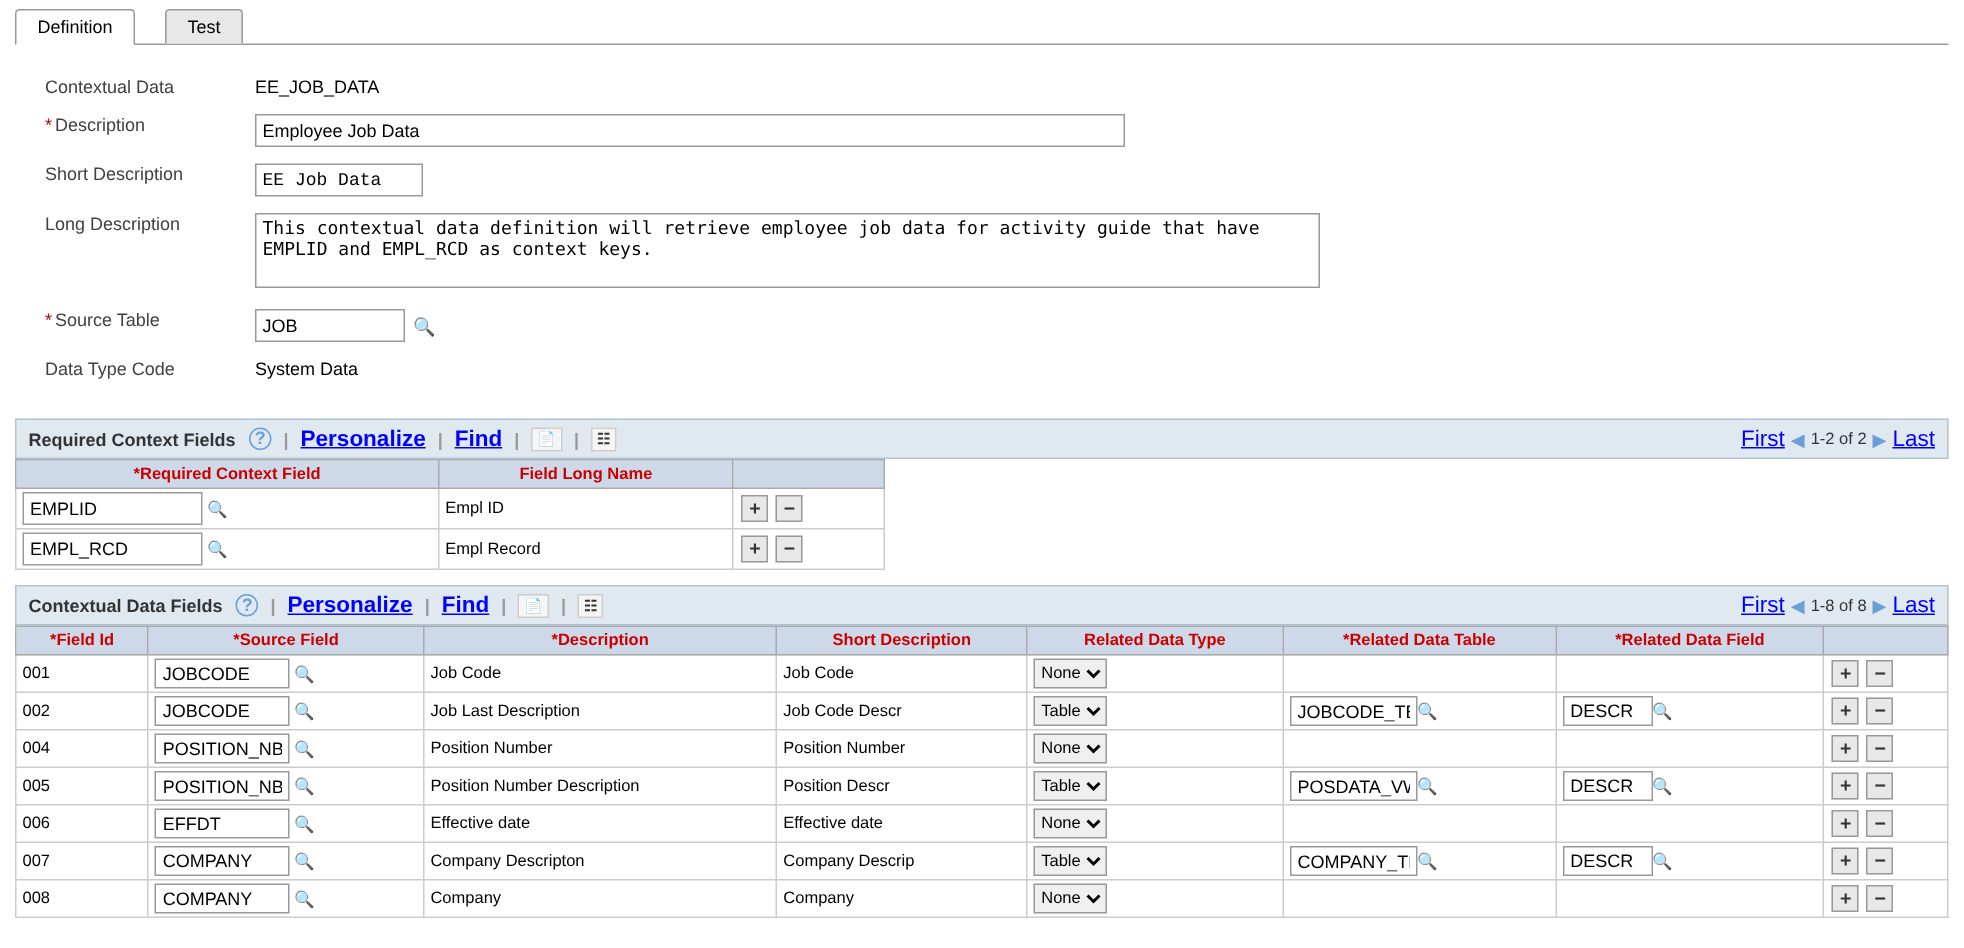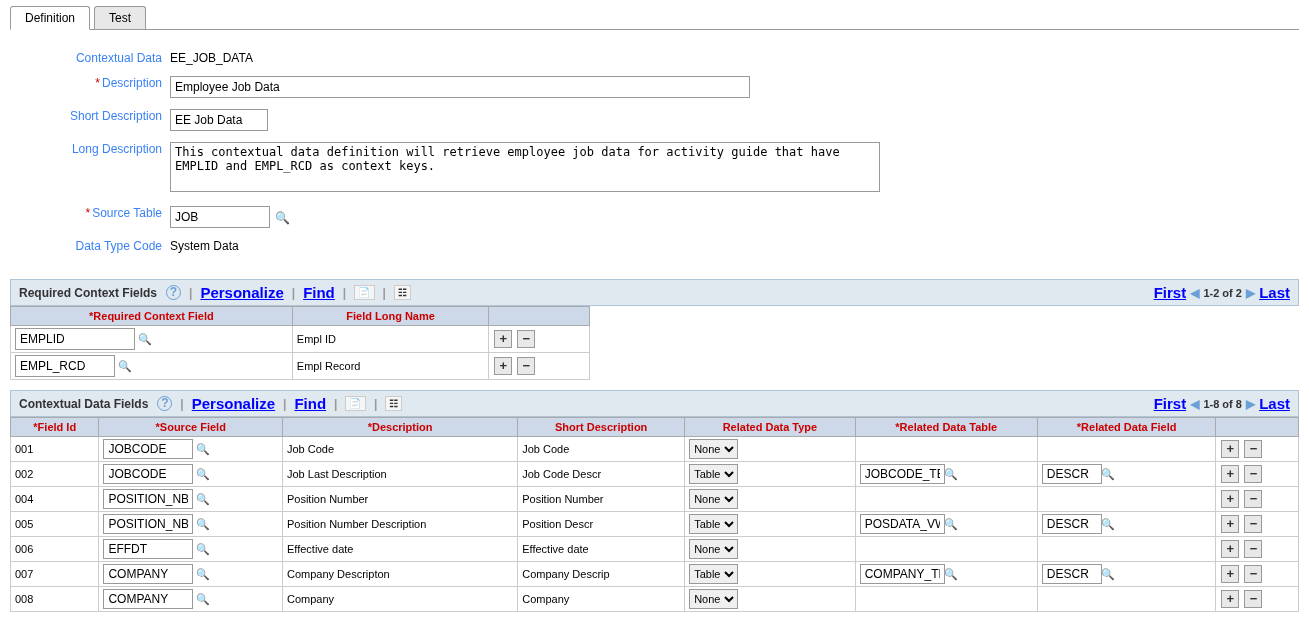--- a/index.html
+++ b/index.html
@@ -6,28 +6,28 @@
     body { font-family: Arial, sans-serif; font-size: 12px; background: #fff; color: #000; }
 
     .tabs { display: flex; border-bottom: 1px solid #999; margin-bottom: 10px; }
     .tab {
       padding: 4px 14px;
       border: 1px solid #999;
       border-bottom: none;
       cursor: pointer;
       background: #e8e8e8;
       font-size: 12px;
-      margin-right: 4px;
+      margin-right: 20px;
       border-radius: 3px 3px 0 0;
     }
     .tab.active { background: #fff; border-bottom: 1px solid #fff; margin-bottom: -1px; }
 
     .form-area { padding: 8px 20px; }
     .form-row { display: flex; align-items: flex-start; margin-bottom: 8px; }
-    .form-label { width: 140px; text-align: right; padding-right: 8px; padding-top: 3px; font-size: 12px; color: #3b82f6; flex-shrink: 0; }
+    .form-label { width: 140px; padding-right: 22px; padding-top: 3px; font-size: 12px; color: #404040; flex-shrink: 0; }
     .form-label.required::before { content: '*'; color: #c00; margin-right: 2px; }
     .form-value { font-size: 12px; padding-top: 3px; }
     input[type="text"] {
       border: 1px solid #999;
       padding: 2px 4px;
       font-size: 12px;
       height: 22px;
     }
     textarea {
       border: 1px solid #999;
@@ -47,21 +47,21 @@
       padding: 4px 8px;
       font-weight: bold;
       font-size: 12px;
       color: #333;
       display: flex;
       align-items: flex-start;
       justify-content: space-between;
       gap: 16px;
     }
     .section-header .left { display: flex; align-items: center; gap: 6px; }
-    .section-header .right { display: flex; align-items: center; gap: 4px; font-weight: bold; font-size: 11px; }
+    .section-header .right { display: flex; align-items: center; gap: 4px; font-weight: normal; font-size: 11px; }
 
     .nav-controls { display: flex; align-items: center; gap: 4px; font-size: 11px; }
     .nav-btn { cursor: pointer; color: #00f; text-decoration: underline; font-size: 15px; }
 
     
     .context-table { width: 580px; border-collapse: collapse; margin-left: 0; }
     .context-table th {
       background: #cdd9e8;
       border: 1px solid #aaa;
       padding: 3px 6px;
@@ -168,21 +168,21 @@
     <div class="form-row">
       <div class="form-label required"><span>Description</span></div>
       <div class="form-value">
         <input type="text" style="width: 580px;" value="Employee Job Data">
       </div>
     </div>
 
     <div class="form-row">
       <div class="form-label">Short Description</div>
       <div class="form-value">
-        <input type="text" style="width: 98px;" value="EE Job Data">
+        <input type="text" style="width: 112px; font-family: Liberation Mono, monospace;" value="EE Job Data">
       </div>
     </div>
 
     <div class="form-row">
       <div class="form-label">Long Description</div>
       <div class="form-value">
         <textarea style="">This contextual data definition will retrieve employee job data for activity guide that have EMPLID and EMPL_RCD as context keys.</textarea>
       </div>
     </div>
 
@@ -238,21 +238,21 @@
         <span style="cursor:pointer;font-size:11px;">🔍</span>
       </td>
       <td>Empl ID</td>
       <td>
         <span class="icon-btn">+</span>
         <span class="icon-btn">−</span>
       </td>
     </tr>
           <tr>
       <td>
-        <input type="text" value="EMPL_RCD" style="width: 100px;">
+        <input type="text" value="EMPL_RCD" style="width: 120px;">
         <span style="cursor:pointer;font-size:11px;">🔍</span>
       </td>
       <td>Empl Record</td>
       <td>
         <span class="icon-btn">+</span>
         <span class="icon-btn">−</span>
       </td>
     </tr>
         </tbody>
     </table>

